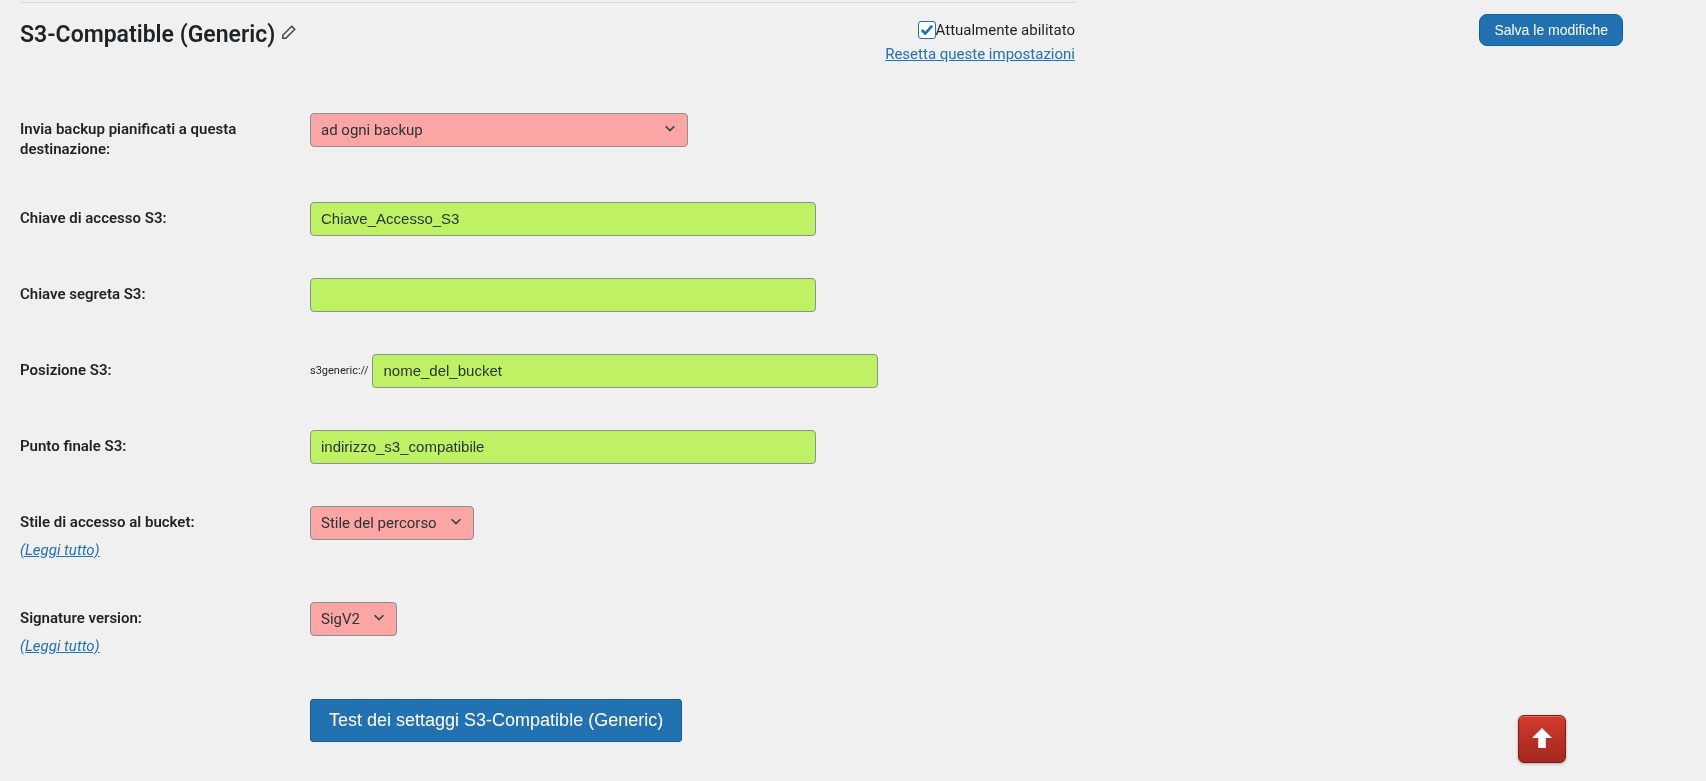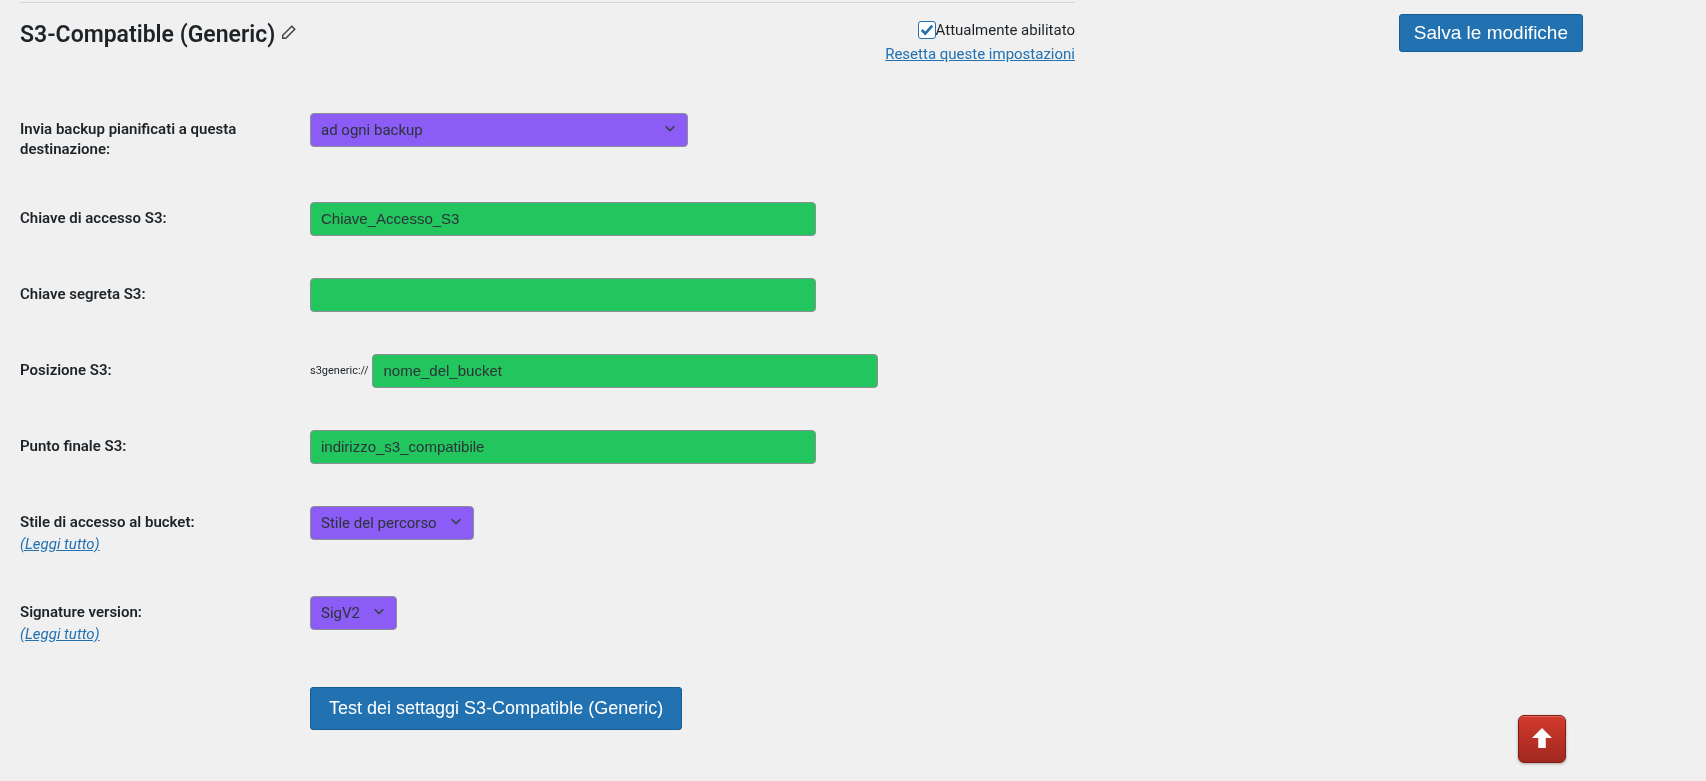--- a/index.html
+++ b/index.html
@@ -81,25 +81,25 @@
     color: #2271b1;
     text-decoration: underline;
     font-size: 15px;
     cursor: pointer;
   }
   .save-btn {
     background: #2271b1;
     border: 1px solid #135e96;
     color: #fff;
     padding: 7px 14px;
-    border-radius: 3px;
-    font-size: 19px;
+    border-radius: 8px;
+    font-size: 14px;
     cursor: pointer;
     margin-top: 12px;
-    margin-right: 108px;
+    margin-right: 68px;
   }
 
   .form-table {
     margin-top: 50px;
     width: 100%;
   }
   .form-row {
     display: flex;
     align-items: flex-start;
     margin-bottom: 42px;
@@ -112,50 +112,50 @@
     color: #1d2327;
     padding-top: 6px;
     line-height: 1.35;
   }
   .form-label-col a {
     display: block;
     color: #2271b1;
     text-decoration: underline;
     font-style: italic;
     font-weight: 400;
-    margin-top: 2px;
+    margin-top: 8px;
   }
   .form-input-col {
     flex: 1;
     display: flex;
     align-items: center;
   }
 
   .text-input {
     width: 506px;
     height: 34px;
     border: 1px solid #8c8f94;
     border-radius: 4px;
     padding: 0 10px;
     font-size: 15px;
-    background: #22c55e;
+    background: #bef264;
     color: #2c3338;
   }
   .text-input::placeholder { color: #7b7f85; }
 
   .select-wrap {
     position: relative;
     display: inline-block;
   }
   .select {
     border: 1px solid #8c8f94;
     border-radius: 4px;
     padding: 0 36px 0 10px;
     font-size: 15px;
-    background: #8b5cf6;
+    background: #fca5a5;
     color: #2c3338;
     height: 34px;
     cursor: pointer;
     display: inline-flex;
     align-items: center;
     position: relative;
   }
   .select-chevron {
     position: absolute;
     right: 10px;

